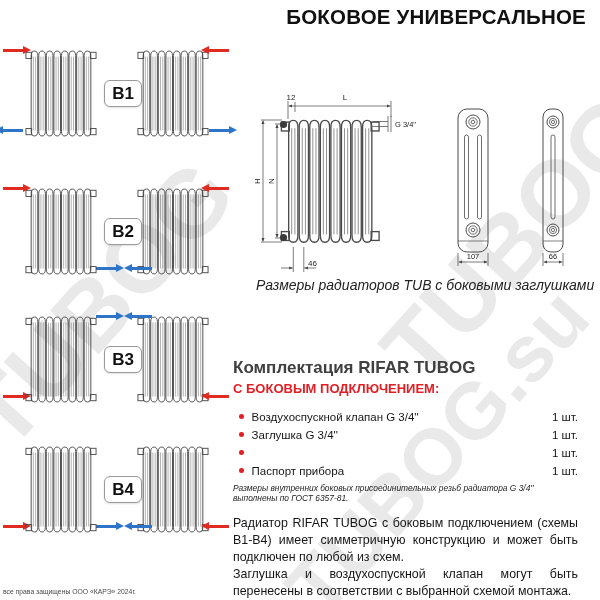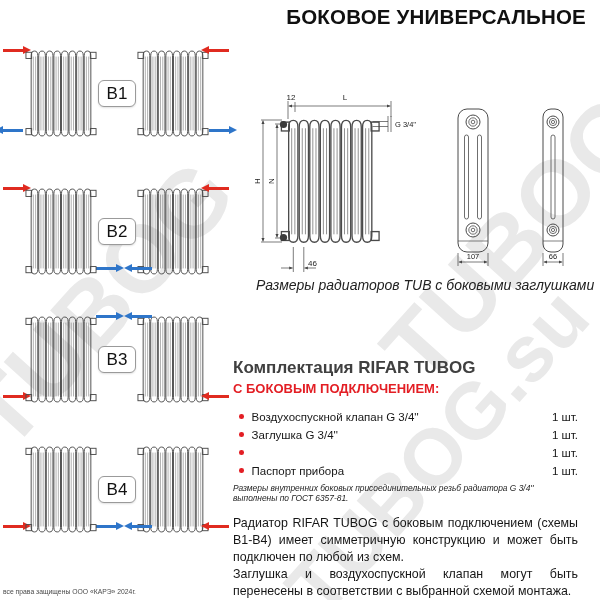--- a/index.html
+++ b/index.html
@@ -8,24 +8,24 @@
   .layer{position:absolute;z-index:1;}
   
   .wm{position:absolute;z-index:0;font-weight:bold;color:#e9e9e9;white-space:nowrap;
       transform-origin:0 0;user-select:none;}
   
   .title{right:14px;top:6px;text-align:center;font-weight:bold;font-size:20.5px;
          line-height:1.1;letter-spacing:.2px;color:#101010;}
   
   .scheme-row{position:absolute;left:0;width:232px;height:95px;z-index:1;}
   .rad{position:absolute;top:0;width:72px;height:95px;}
-  .scheme-label{position:absolute;left:98px;top:34px;width:36px;height:25px;
+  .scheme-label{position:absolute;left:104px;top:34px;width:36px;height:25px;
       background:#fff;border:1.4px solid #9a9a9a;border-radius:6px;
       display:flex;align-items:center;justify-content:center;
-      font-weight:normal;font-size:17px;color:#111;box-shadow:0 1px 2px rgba(0,0,0,.12);}
+      font-weight:bold;font-size:17px;color:#111;box-shadow:0 1px 2px rgba(0,0,0,.12);}
   .arrow{position:absolute;width:20px;height:2.5px;background:currentColor;}
   .arrow::after{content:'';position:absolute;top:-3.4px;width:0;height:0;
       border-top:4.6px solid transparent;border-bottom:4.6px solid transparent;}
   .arrow.right::after{left:100%;border-left:8px solid currentColor;}
   .arrow.left::after{right:100%;border-right:8px solid currentColor;}
   .red{color:#e02b20}.blue{color:#2e75c9}
   
   svg text{font-family:"Liberation Sans",sans-serif;fill:#222;}
   .caption{left:256px;top:277px;font-style:italic;font-size:14px;color:#222;}
   

